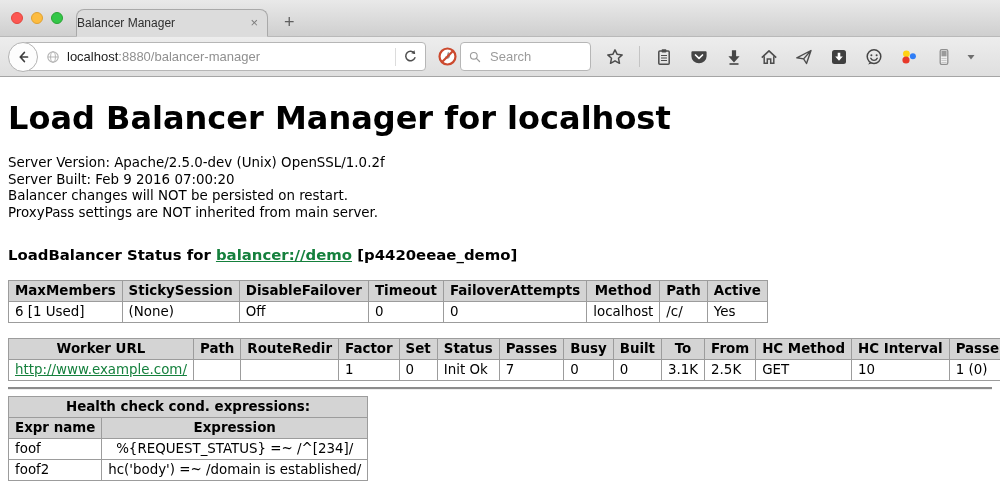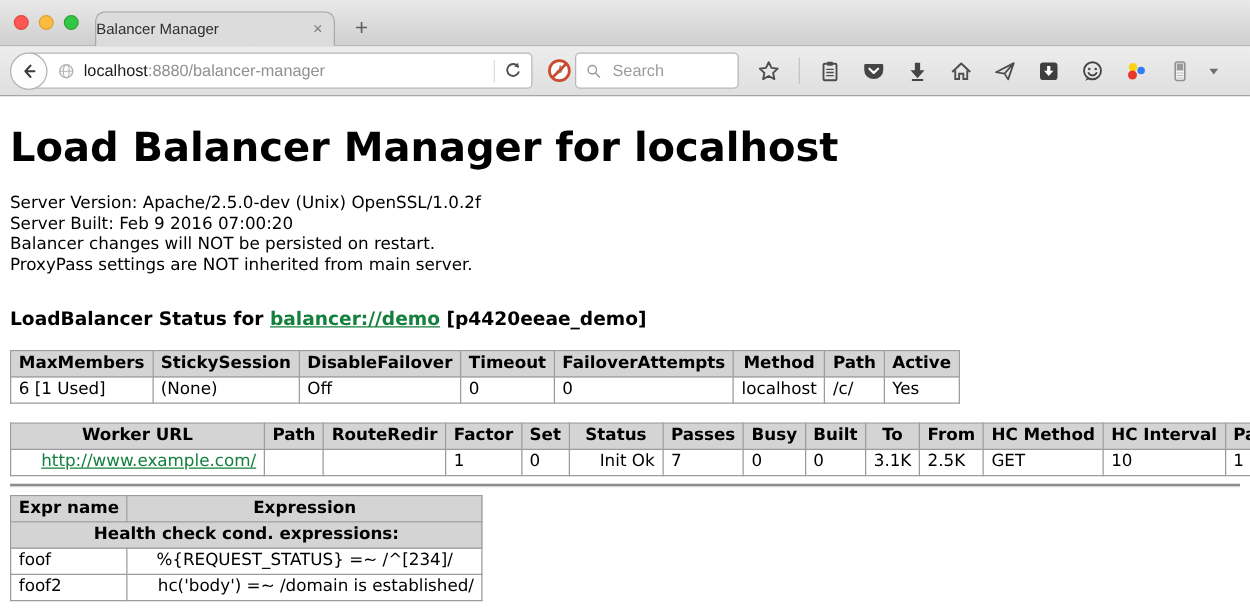--- a/index.html
+++ b/index.html
@@ -48,21 +48,21 @@
   .page { padding:6px 8px 0 8px; font-size:13.4px; color:#000; }
   h1.page-title { font-size:32px; font-weight:bold; margin:16px 0 18px 0; }
   .info-line { line-height:16.6px; }
   .lb-heading { font-size:14.9px; font-weight:bold; margin:25px 0 16px 0; }
   a.lb-link, a.worker-link { color:#15803d; text-decoration:underline; }
 
   table { border-collapse:collapse; font-size:13.4px; }
   th, td { border:1px solid #9c9c9c; padding:1px 6px; line-height:18px;
     white-space:nowrap; }
   th { background:#d4d4d4; font-weight:bold; }
-  td.left { text-align:left;padding-left:24px; }
+  td.left { text-align:left; }
   .balancer-table { margin-bottom:15px; }
   .worker-table { margin-bottom:0; }
   hr.rule { border:none; height:2px; background:#8c8c8c; box-shadow:0 1px 0 #ededed;
     margin:6px 0 7px 0; }
   .health-table { margin-top:2px; }
   .health-table td.expr { text-align:center; }
 </style>
 </head>
 <body>
 
@@ -264,27 +264,27 @@
 
     </tr>
   </tbody>
     </table>
 
   <hr class="rule">
 
   <table class="health-table">
     <tbody>
         <tr>
+      <th colspan="2">Health check cond. expressions:</th>
+    </tr>
+    <tr>
       <th>Expr name</th>
       <th>Expression</th>
     </tr>
     <tr>
-      <th colspan="2">Health check cond. expressions:</th>
-    </tr>
-    <tr>
       <td>foof</td>
       <td class="expr">%{REQUEST_STATUS} =~ /^[234]/</td>
     </tr>
     <tr>
       <td>foof2</td>
       <td class="expr left">hc('body') =~ /domain is established/</td>
     </tr>
   </tbody>
     </table>
 

